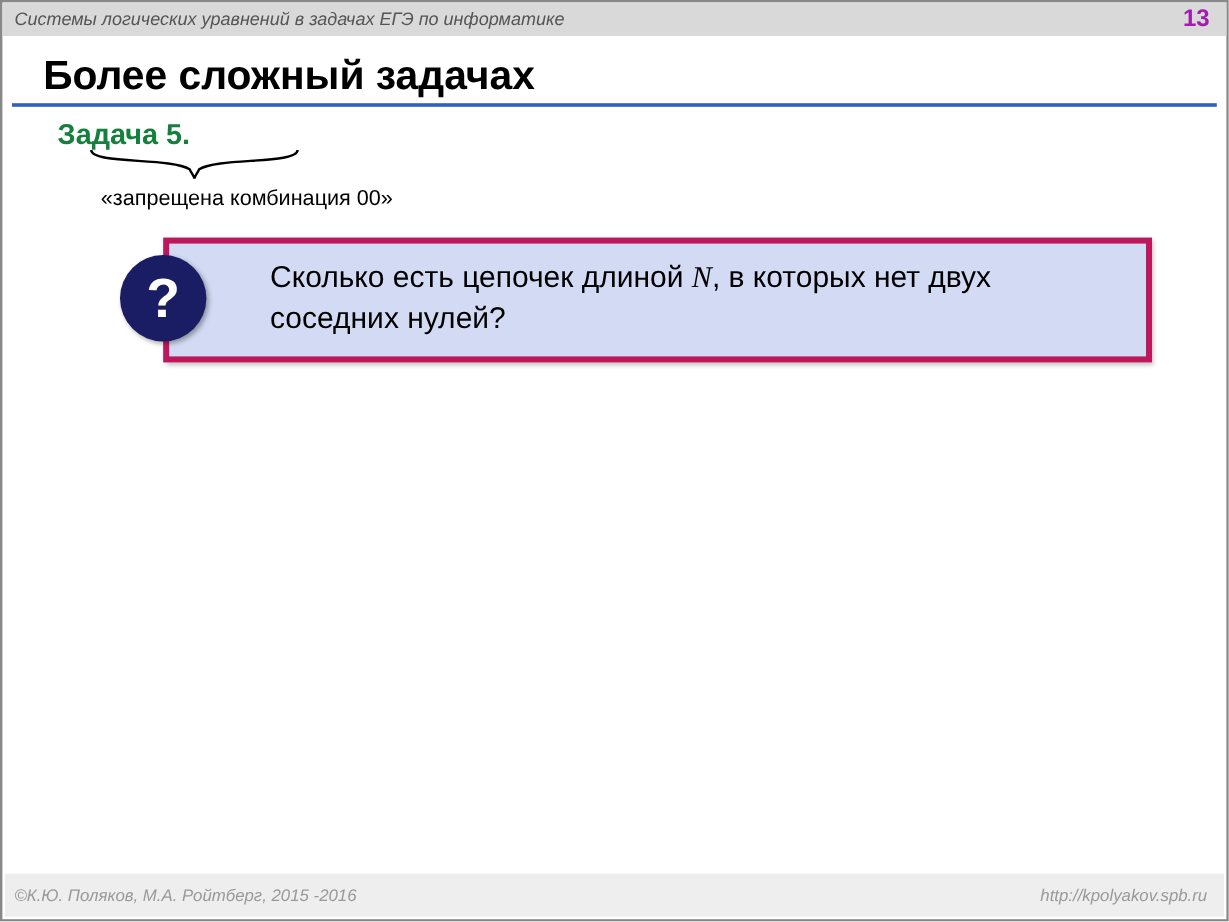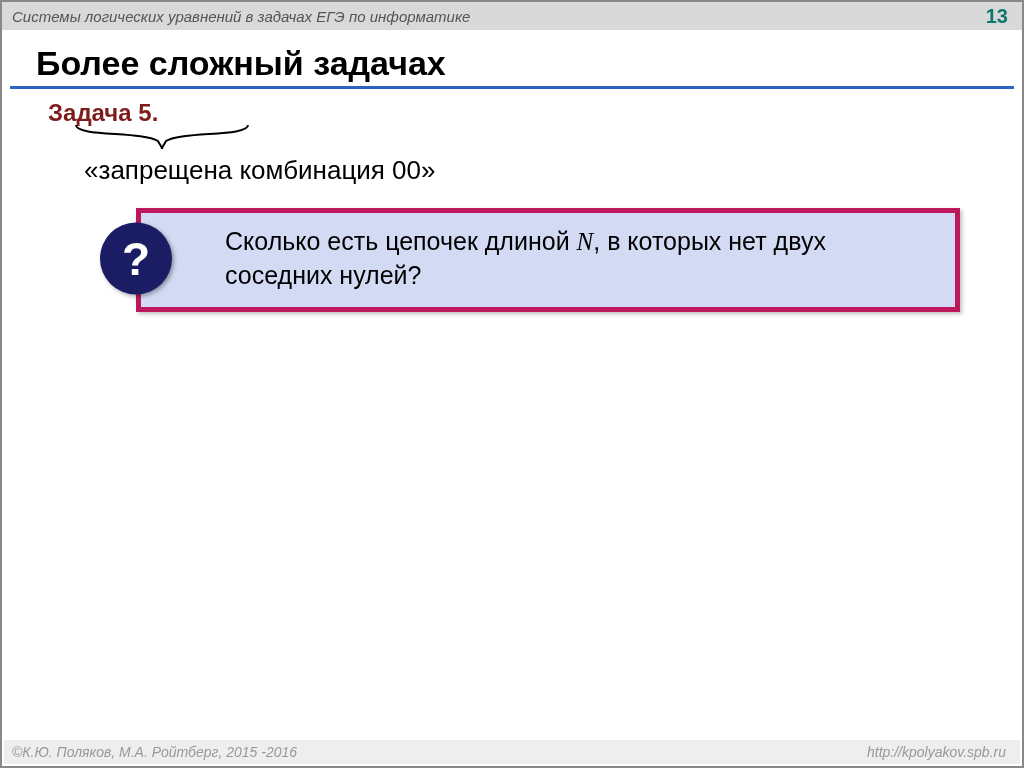--- a/index.html
+++ b/index.html
@@ -28,37 +28,37 @@
     align-items: center;
     justify-content: space-between;
     padding: 0 14px 0 10px;
     font-style: italic;
     font-size: 15px;
     box-sizing: border-box;
   }
   .topbar .page {
     font-style: normal;
     font-weight: bold;
-    color: #0f766e;
+    color: #a21caf;
     font-size: 20px;
   }
   .title {
     margin: 14px 0 2px 34px;
     font-weight: bold;
     font-size: 34px;
     color: #000;
   }
   .hr {
     border: none;
     border-top: 3px solid #3060c0;
     margin: 3px 8px 0 8px;
   }
   .task-label {
     margin: 10px 0 0 46px;
-    color: #7f1d1d;
+    color: #15803d;
     font-weight: bold;
     font-size: 24px;
   }
   .formula {
     margin: 16px 0 0 60px;
     font-family: "Times New Roman", serif;
     font-size: 42px;
     white-space: nowrap;
   }
   .formula i { font-style: italic; }
@@ -66,21 +66,21 @@
     font-size: 24px;
     vertical-align: -12px;
     font-style: normal;
     position: relative;
     left: -4px;
   }
   .brace-wrap { margin: -4px 0 0 70px; }
   .brace-svg { display: block; }
   .note {
     margin: 4px 0 0 82px;
-    font-size: 26px;
+    font-size: 18px;
     color: #000;
   }
   .callout-wrap {
     position: relative;
     margin: 22px 0 0 98px;
     width: 860px;
   }
   .callout {
     background: #d3dbf4;
     border: 5px solid #be185d;
@@ -107,21 +107,21 @@
     align-items: center;
     justify-content: center;
     font-size: 46px;
     font-weight: bold;
     box-shadow: 2px 2px 4px rgba(0,0,0,.35);
     line-height: 1;
   }
   .footerbar {
     position: absolute;
     left: 2px; right: 2px; bottom: 2px;
-    height: 24px;
+    height: 36px;
     background: #eeeeee;
     color: #999;
     font-style: italic;
     font-size: 14px;
     display: flex;
     align-items: center;
     justify-content: space-between;
     padding: 0 14px 0 8px;
     box-sizing: border-box;
   }

